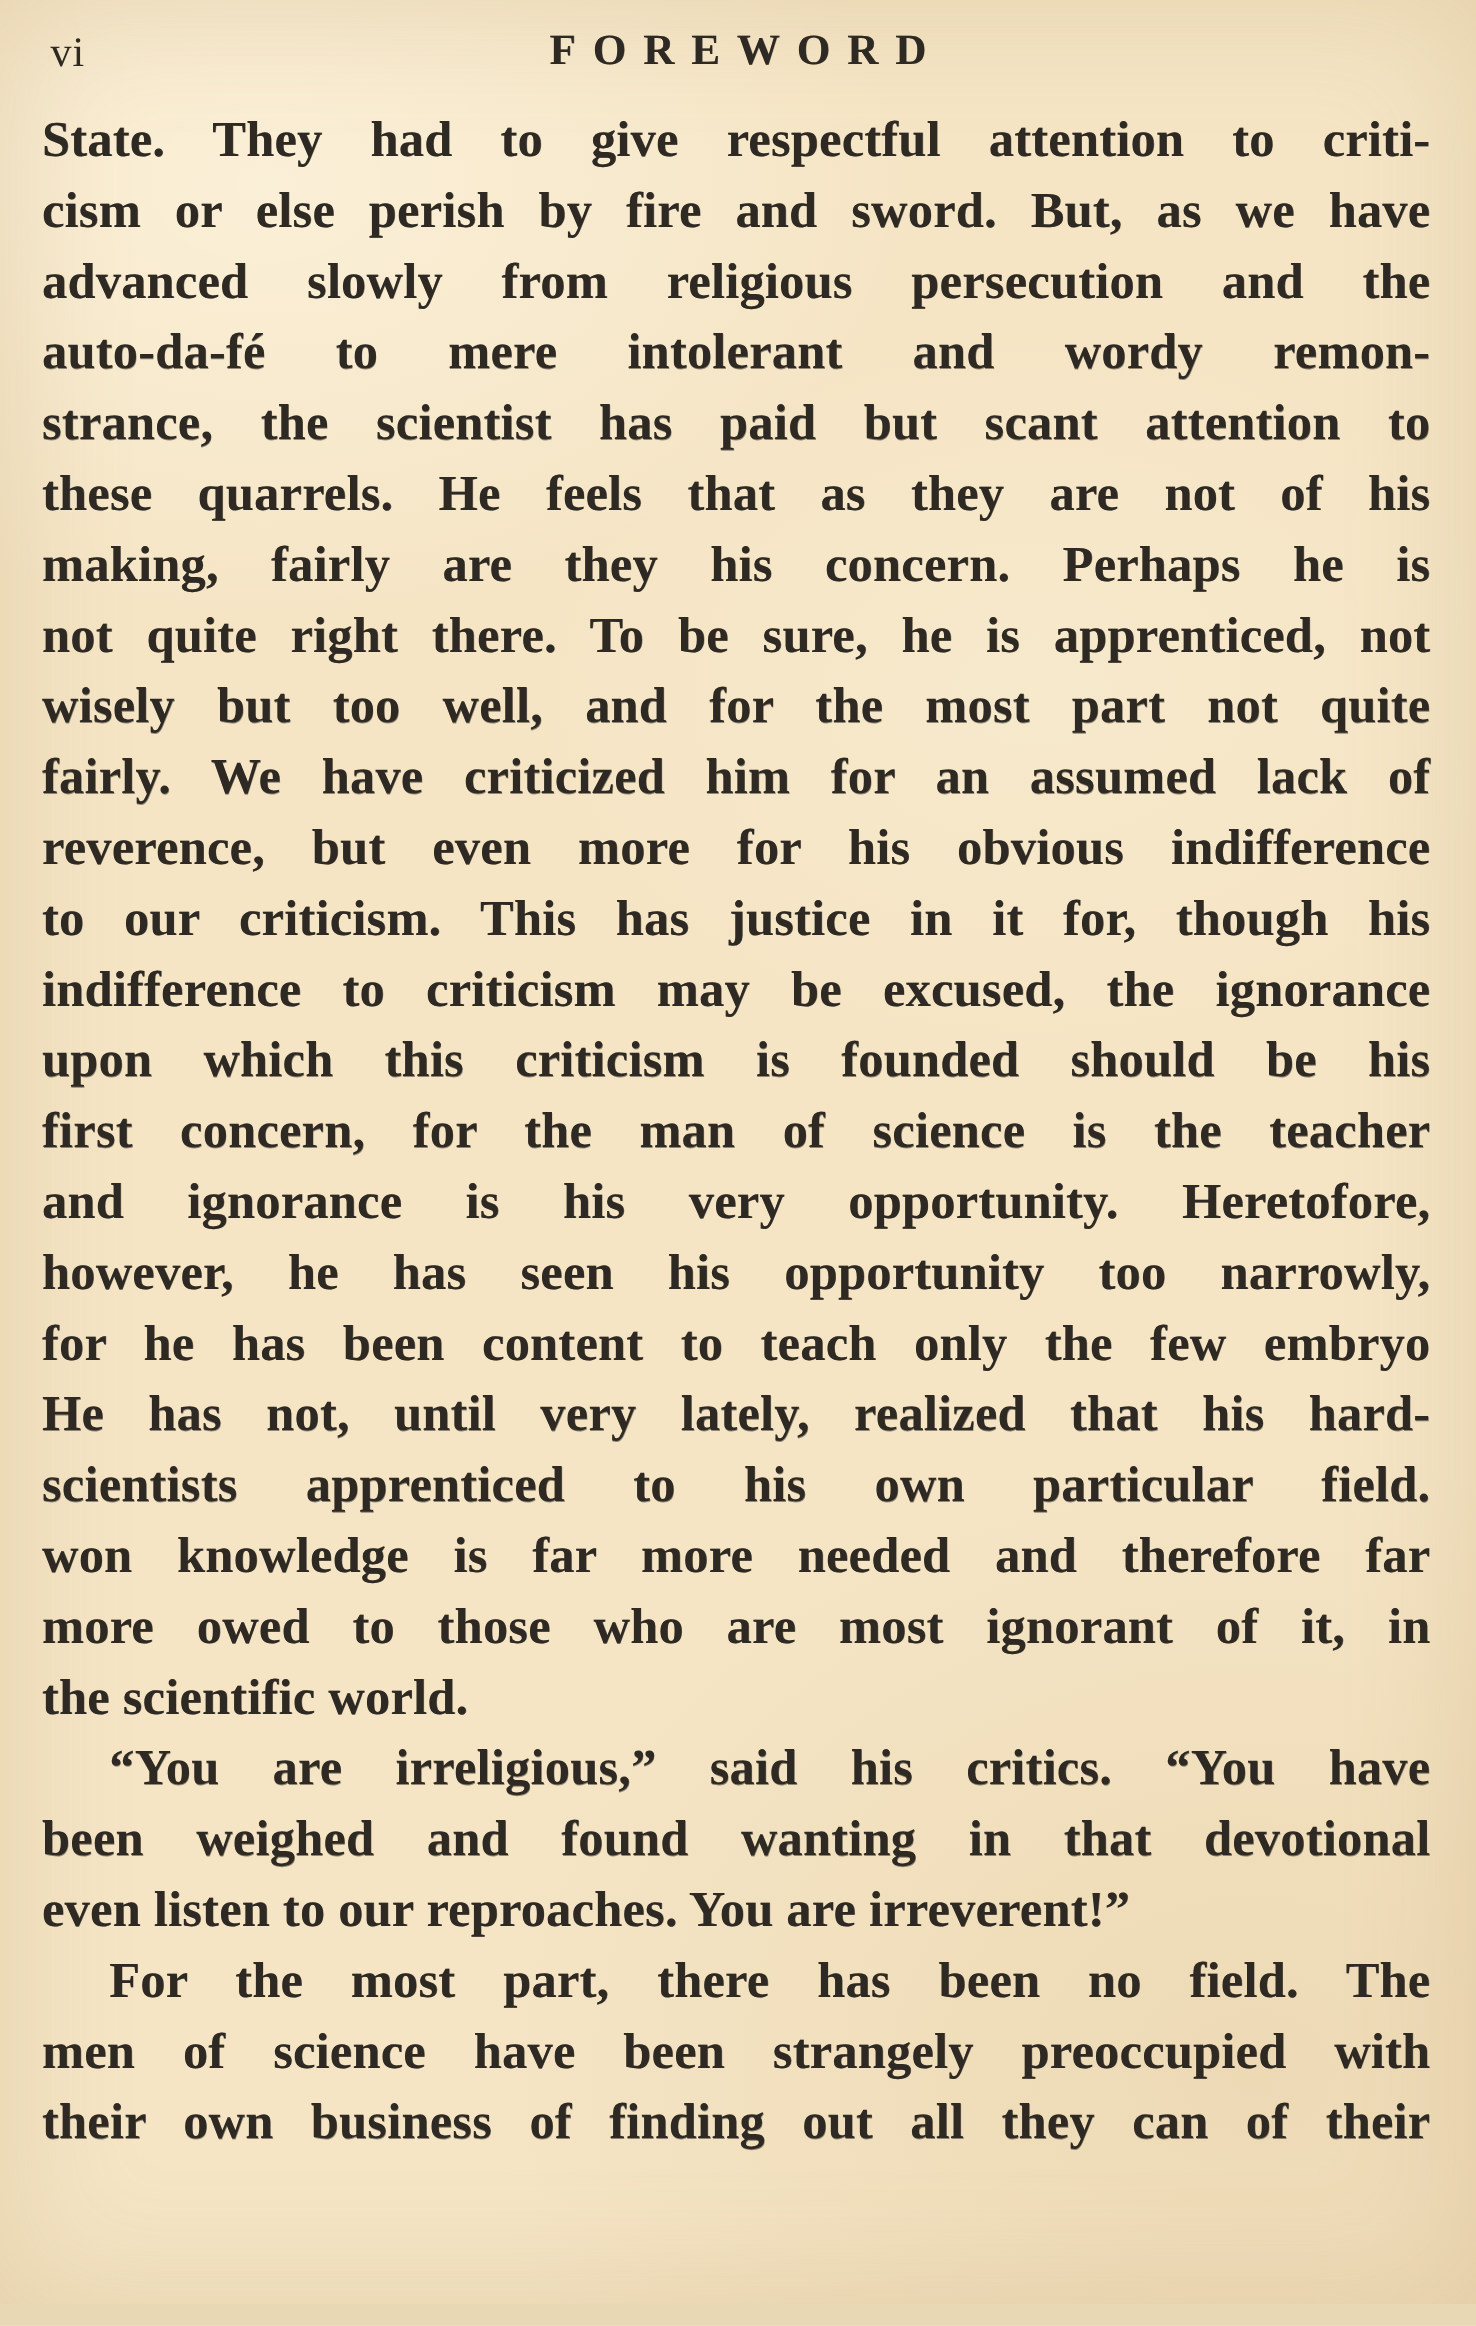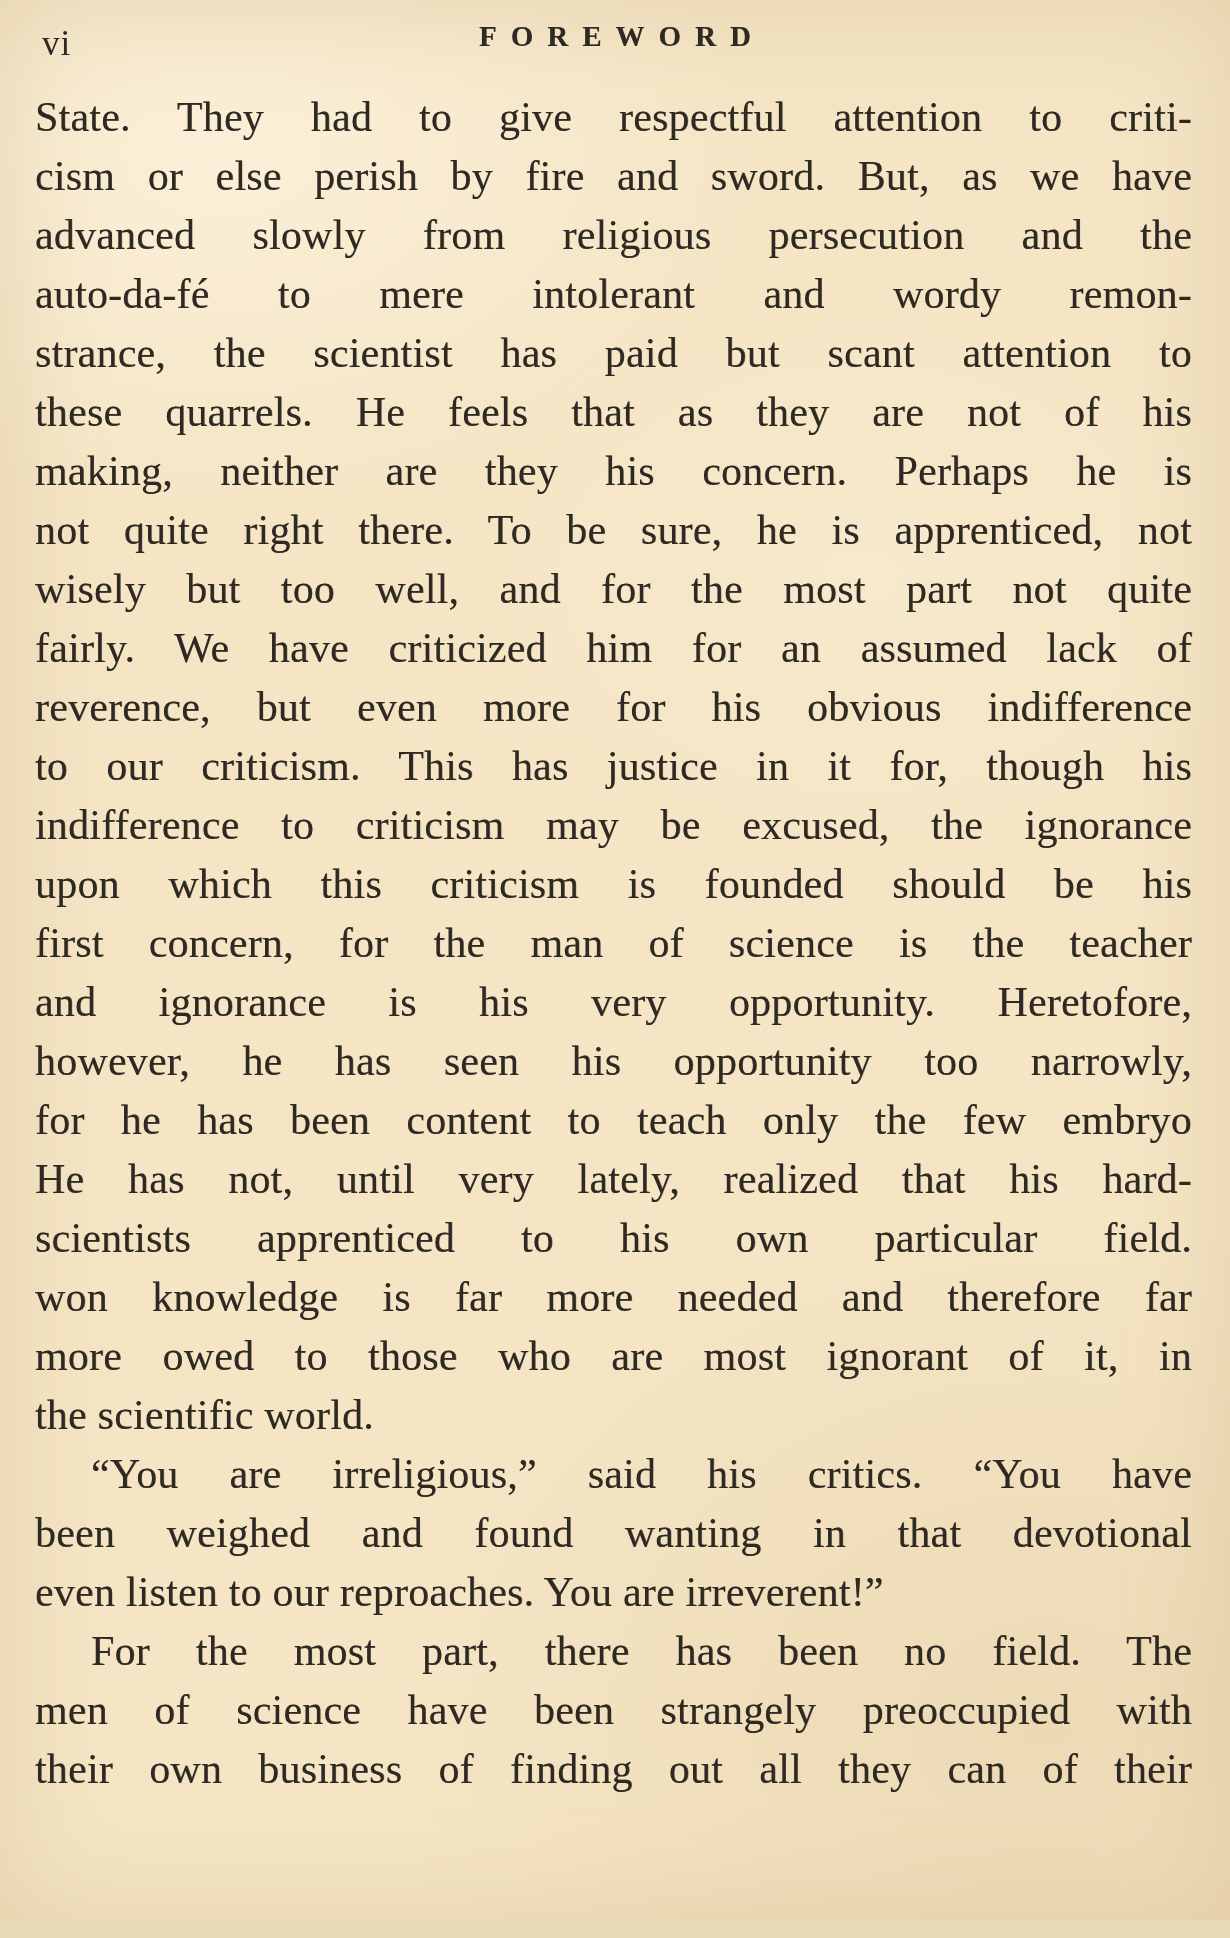--- a/index.html
+++ b/index.html
@@ -35,21 +35,21 @@
     font-size: 35px;
     letter-spacing: 1px;
   }
   .header-title {
     position: absolute;
     left: 0;
     right: 0;
     top: 4px;
     margin: 0;
     text-align: center;
-    font-size: 29px;
+    font-size: 36px;
     font-weight: bold;
     letter-spacing: 14px;
     text-indent: 14px; 
     text-shadow: 0.3px 0.3px 0 rgba(46, 42, 35, 0.45);
   }
   .page-body {
     position: absolute;
     top: 88px;
     left: 35px;
     width: 1157px;
@@ -59,20 +59,21 @@
     padding: 0;
   }
   .line {
     font-size: 42px;
     line-height: 59px;
     height: 59px;
     letter-spacing: 0.2px;
     white-space: nowrap;
     text-align: left;
     text-shadow: 0.35px 0.35px 0 rgba(46, 42, 35, 0.5);
+    font-weight: bold;
   }
   .line.just {
     white-space: normal;
     text-align: justify;
     text-align-last: justify;
   }
   .line.indent {
     text-indent: 56px;
   }
 </style>
@@ -85,21 +86,21 @@
     <h1 class="header-title">FOREWORD</h1>
   </header>
   <main class="page-body">
       <div class="paragraph">
         <div class="line just">State. They had to give respectful attention to criti-</div>
         <div class="line just">cism or else perish by fire and sword. But, as we have</div>
         <div class="line just">advanced slowly from religious persecution and the</div>
         <div class="line just">auto-da-fé to mere intolerant and wordy remon-</div>
         <div class="line just">strance, the scientist has paid but scant attention to</div>
         <div class="line just">these quarrels. He feels that as they are not of his</div>
-        <div class="line just">making, neither are they his concern. Perhaps he is</div>
+        <div class="line just">making, fairly are they his concern. Perhaps he is</div>
         <div class="line just">not quite right there. To be sure, he is apprenticed, not</div>
         <div class="line just">wisely but too well, and for the most part not quite</div>
         <div class="line just">fairly. We have criticized him for an assumed lack of</div>
         <div class="line just">reverence, but even more for his obvious indifference</div>
         <div class="line just">to our criticism. This has justice in it for, though his</div>
         <div class="line just">indifference to criticism may be excused, the ignorance</div>
         <div class="line just">upon which this criticism is founded should be his</div>
         <div class="line just">first concern, for the man of science is the teacher</div>
         <div class="line just">and ignorance is his very opportunity.  Heretofore,</div>
         <div class="line just">however, he has seen his opportunity too narrowly,</div>

